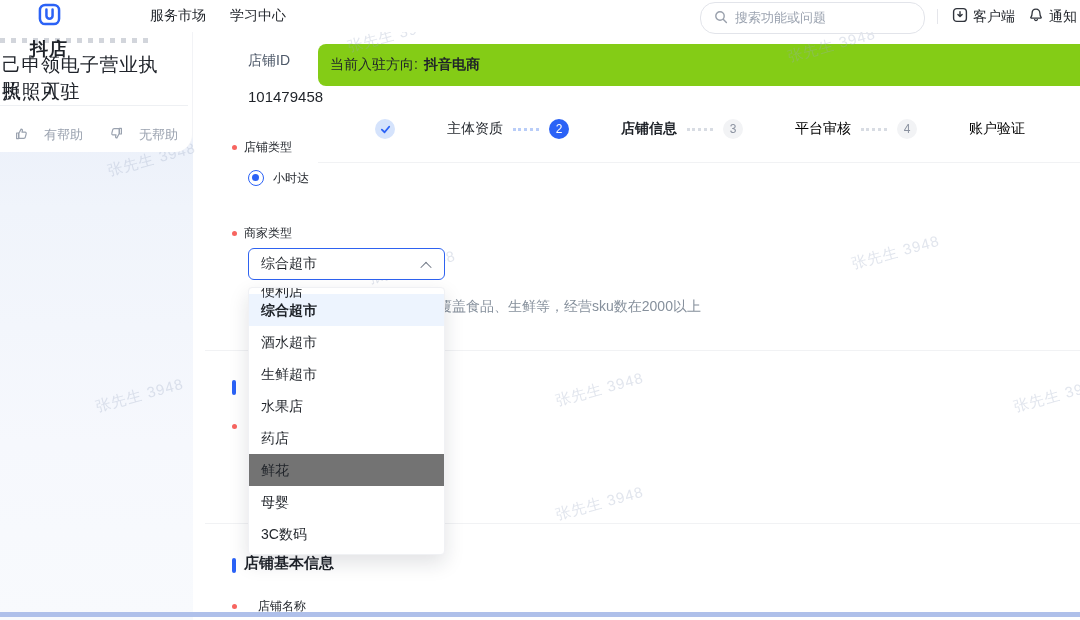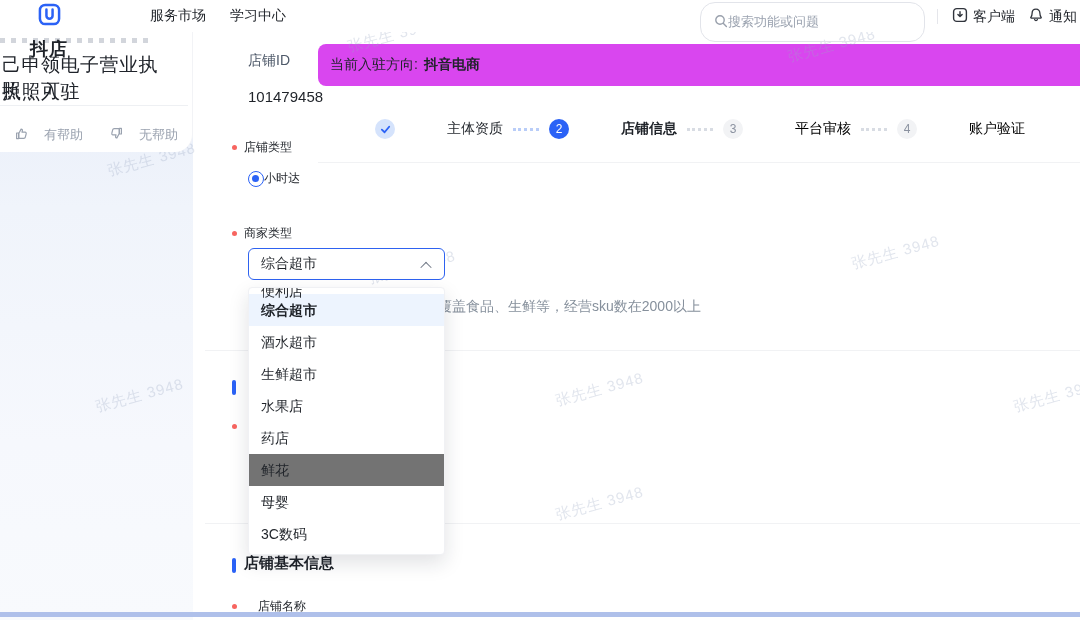--- a/index.html
+++ b/index.html
@@ -4,21 +4,21 @@
 <style>
   * { margin:0; padding:0; box-sizing:border-box; }
   html,body { width:1080px; height:620px; }
   body { font-family:"Liberation Sans","DejaVu Sans",sans-serif; background:#fff; }
   .stage { position:relative; width:1080px; height:620px; overflow:hidden; background:#fff; }
 
   
   .left-panel { position:absolute; left:0; top:32px; width:193px; bottom:0;
     background:linear-gradient(180deg,#e7edf9 0%,#f0f4fb 30%,#f6f8fd 70%,#f8fafd 100%); }
   .banner { position:absolute; left:318px; right:0; top:44px; height:42px;
-    background:#d946ef; border-radius:8px 0 0 8px; display:flex; align-items:center; }
+    background:#84cc16; border-radius:8px 0 0 8px; display:flex; align-items:center; }
   .banner .txt { margin-left:12px; font-size:14px; color:#1f2329; }
   .banner .val { font-weight:700; margin-left:6px; }
 
   
   .wm { position:absolute; font-size:15px; letter-spacing:1px; color:rgba(156,170,196,.30);
     white-space:nowrap; transform:rotate(-15deg); transform-origin:left center; pointer-events:none; }
 
   
   .help-card { position:absolute; left:0; top:32px; width:193px; height:120px; background:#fff;
     border-radius:0 0 18px 0; border-right:1px solid #f2f3f6; }
@@ -27,22 +27,22 @@
   .help-line { position:absolute; left:2px; font-size:19px; color:#20242b; letter-spacing:.5px; }
   .help-divider { position:absolute; left:0; right:4px; top:73px; height:1px; background:#eef0f3; }
   .help-actions { position:absolute; left:0; right:0; top:94px; display:flex; justify-content:center; gap:26px; }
   .help-btn { display:flex; align-items:center; gap:15px; font-size:13px; color:#9aa2af; cursor:pointer; }
 
   
   .navbar { position:absolute; left:0; top:0; width:1080px; height:32px; background:#fff; z-index:20; }
   .logo { position:absolute; left:30px; top:3px; display:flex; align-items:center; gap:7px;flex-direction:column; }
   .logo-text { font-size:18px; font-weight:700; color:#1f2329; letter-spacing:1px; }
   .nav-item { position:absolute; top:7px; font-size:14px; color:#1f2329; cursor:pointer; }
-  .search-pill { position:absolute; left:700px; top:2px; width:225px; height:40px; border:1px solid #e2e4ea;
-    border-radius:15px; display:flex; align-items:center; padding-left:13px; color:#9aa2af; font-size:13px; }
+  .search-pill { position:absolute; left:700px; top:2px; width:225px; height:32px; border:1px solid #e2e4ea;
+    border-radius:15px; display:flex; align-items:center; gap:7px; padding-left:13px; color:#9aa2af; font-size:13px; }
   .nav-divider { position:absolute; left:937px; top:9px; width:1px; height:15px; background:#e5e6eb; }
   .nav-icon-item { position:absolute; top:7px; display:flex; align-items:center; gap:5px;
     font-size:14px; color:#1f2329; cursor:pointer; }
 
   
   .abs { position:absolute; }
   .lbl { font-size:12px; color:#1f2329; }
   .gray-lbl { font-size:14px; color:#4e5969; }
   .req-dot { position:absolute; width:5px; height:5px; border-radius:50%; background:#f76560; }
   .hline { position:absolute; height:1px; background:#f1f2f4; }
@@ -54,21 +54,21 @@
     justify-content:center; font-size:12px; }
   .circle-done { background:#d5e3fc; }
   .circle-active { background:#2b62f6; color:#fff; }
   .circle-pending { background:#f2f3f5; color:#8a919f; }
   .step-label { font-size:14px; color:#1f2329;margin-left:44px; }
   .step-label.active { font-weight:700;font-family:Liberation Mono, monospace; }
   .step-label.pending { color:#000000; }
   .connector { width:26px; height:0; border-top:3px dotted #b9cdf8; }
   .connector.gray { border-top-color:#d8dce3; }
 
-  .radio-row { position:absolute; left:248px; top:170px; display:flex; align-items:center; gap:0; cursor:pointer; }
+  .radio-row { position:absolute; left:248px; top:170px; display:flex; align-items:flex-start; gap:9px; cursor:pointer; }
   .radio { width:16px; height:16px; border:1.5px solid #2b62f6; border-radius:50%; position:relative; }
   .radio::after { content:""; position:absolute; left:3px; top:3px; width:7px; height:7px;
     border-radius:50%; background:#2b62f6; }
 
   .select { position:absolute; left:248px; top:248px; width:197px; height:32px; background:#fff;
     border:1.5px solid #2e62f0; border-radius:6px; display:flex; align-items:center; cursor:pointer; z-index:4; }
   .select .val { margin-left:12px; font-size:14px; color:#1f2329; flex:1; }
   .chev-up { width:8px; height:8px; border-left:1.6px solid #6f7785; border-top:1.6px solid #6f7785;
     transform:rotate(45deg) translate(1px,1px); margin-right:14px; margin-top:3px; }
 

